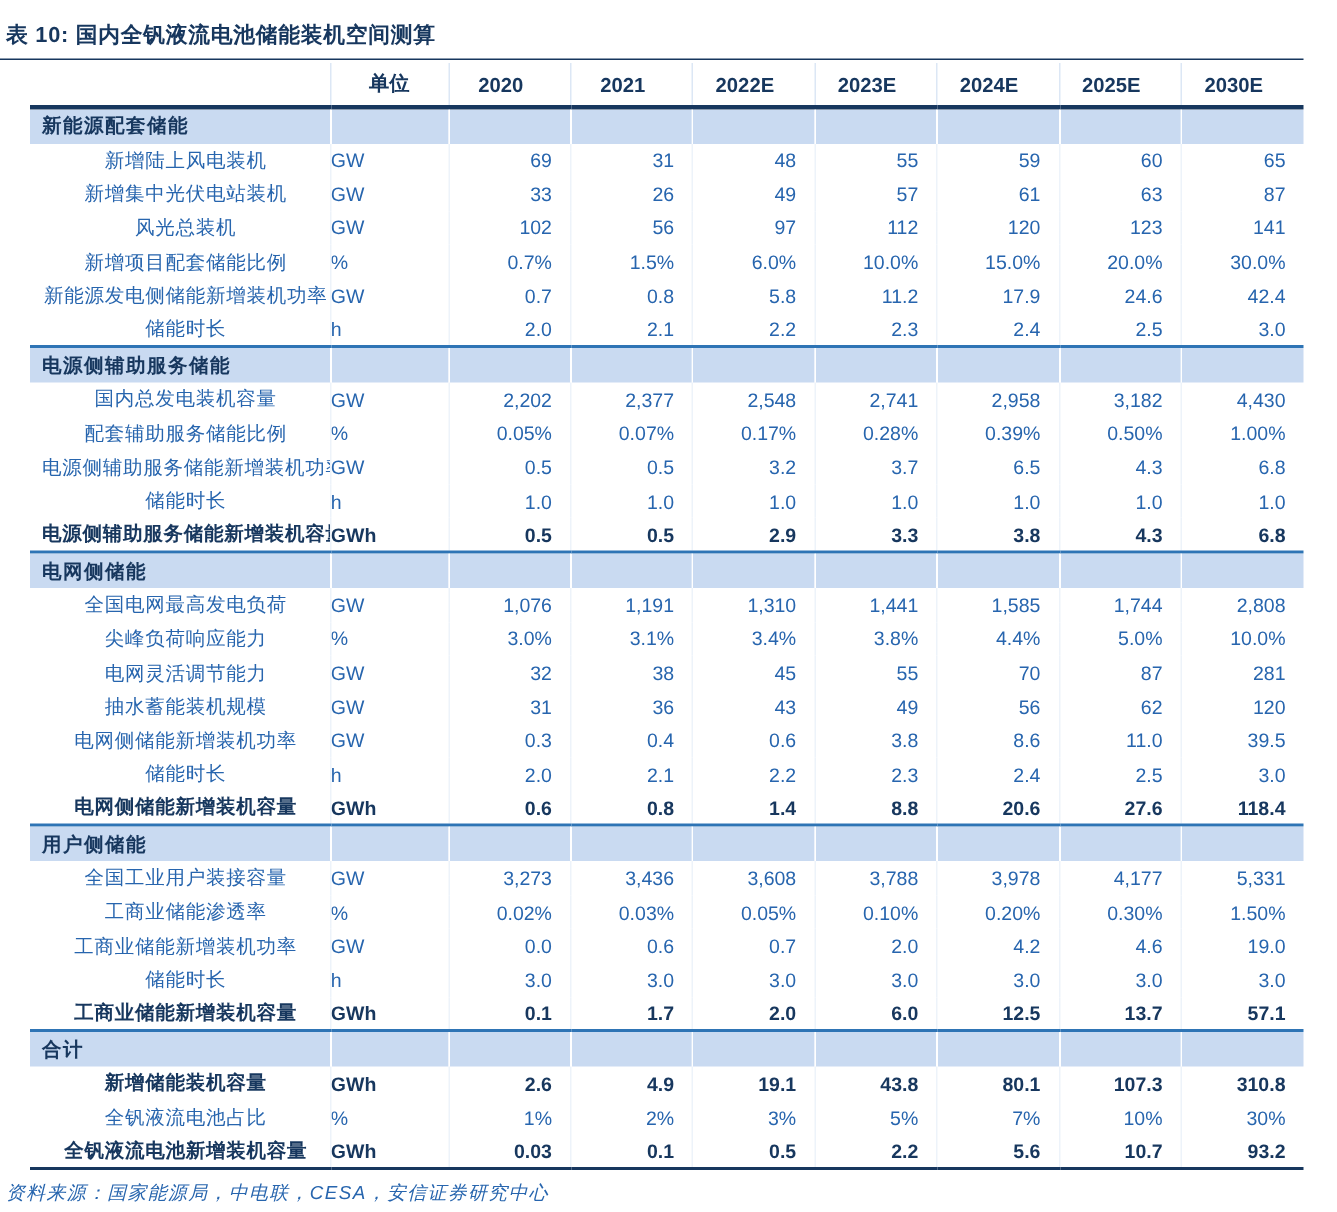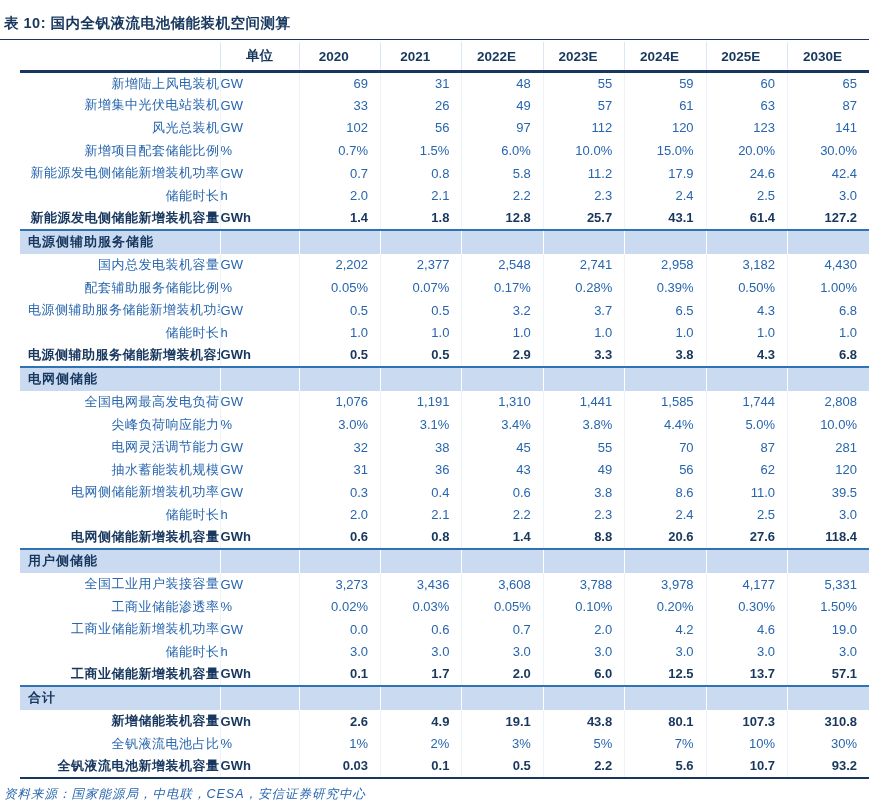--- a/index.html
+++ b/index.html
@@ -70,21 +70,21 @@
     padding-left: 8px;
     letter-spacing: 1px;
   }
   
   tbody td {
     color: #2765AE;
     height: 22.6px;
     border-left: 1px solid #EDF3FA;
   }
   tbody td.lbl {
-    text-align: right;
+    text-align: center;
     padding-left: 8px;
     border-left: none;
     letter-spacing: 0.5px;
   }
   tbody td.unit { text-align: left; }
   tbody td.val  { text-align: right; padding-right: 12px; }
   tr.bold-row td {
     color: #17375E;
     font-weight: bold;
   }
@@ -122,20 +122,31 @@
           <th>2020</th>
           <th>2021</th>
           <th>2022E</th>
           <th>2023E</th>
           <th>2024E</th>
           <th>2025E</th>
           <th>2030E</th>
         </tr>
       </thead>
     <tbody>
+        <tr class="band">
+          <td>新能源配套储能</td>
+          <td></td>
+          <td></td>
+          <td></td>
+          <td></td>
+          <td></td>
+          <td></td>
+          <td></td>
+          <td></td>
+        </tr>
         <tr class="">
           <td class="lbl">新增陆上风电装机</td>
           <td class="unit">GW</td>
           <td class="val">69</td>
           <td class="val">31</td>
           <td class="val">48</td>
           <td class="val">55</td>
           <td class="val">59</td>
           <td class="val">60</td>
           <td class="val">65</td>
@@ -187,31 +198,20 @@
         <tr class="">
           <td class="lbl">储能时长</td>
           <td class="unit">h</td>
           <td class="val">2.0</td>
           <td class="val">2.1</td>
           <td class="val">2.2</td>
           <td class="val">2.3</td>
           <td class="val">2.4</td>
           <td class="val">2.5</td>
           <td class="val">3.0</td>
-        </tr>
-        <tr class="bold-row">
-          <td class="lbl">新能源发电侧储能新增装机容量</td>
-          <td class="unit">GWh</td>
-          <td class="val">1.4</td>
-          <td class="val">1.8</td>
-          <td class="val">12.8</td>
-          <td class="val">25.7</td>
-          <td class="val">43.1</td>
-          <td class="val">61.4</td>
-          <td class="val">127.2</td>
         </tr>
         <tr class="band">
           <td>电源侧辅助服务储能</td>
           <td></td>
           <td></td>
           <td></td>
           <td></td>
           <td></td>
           <td></td>
           <td></td>

